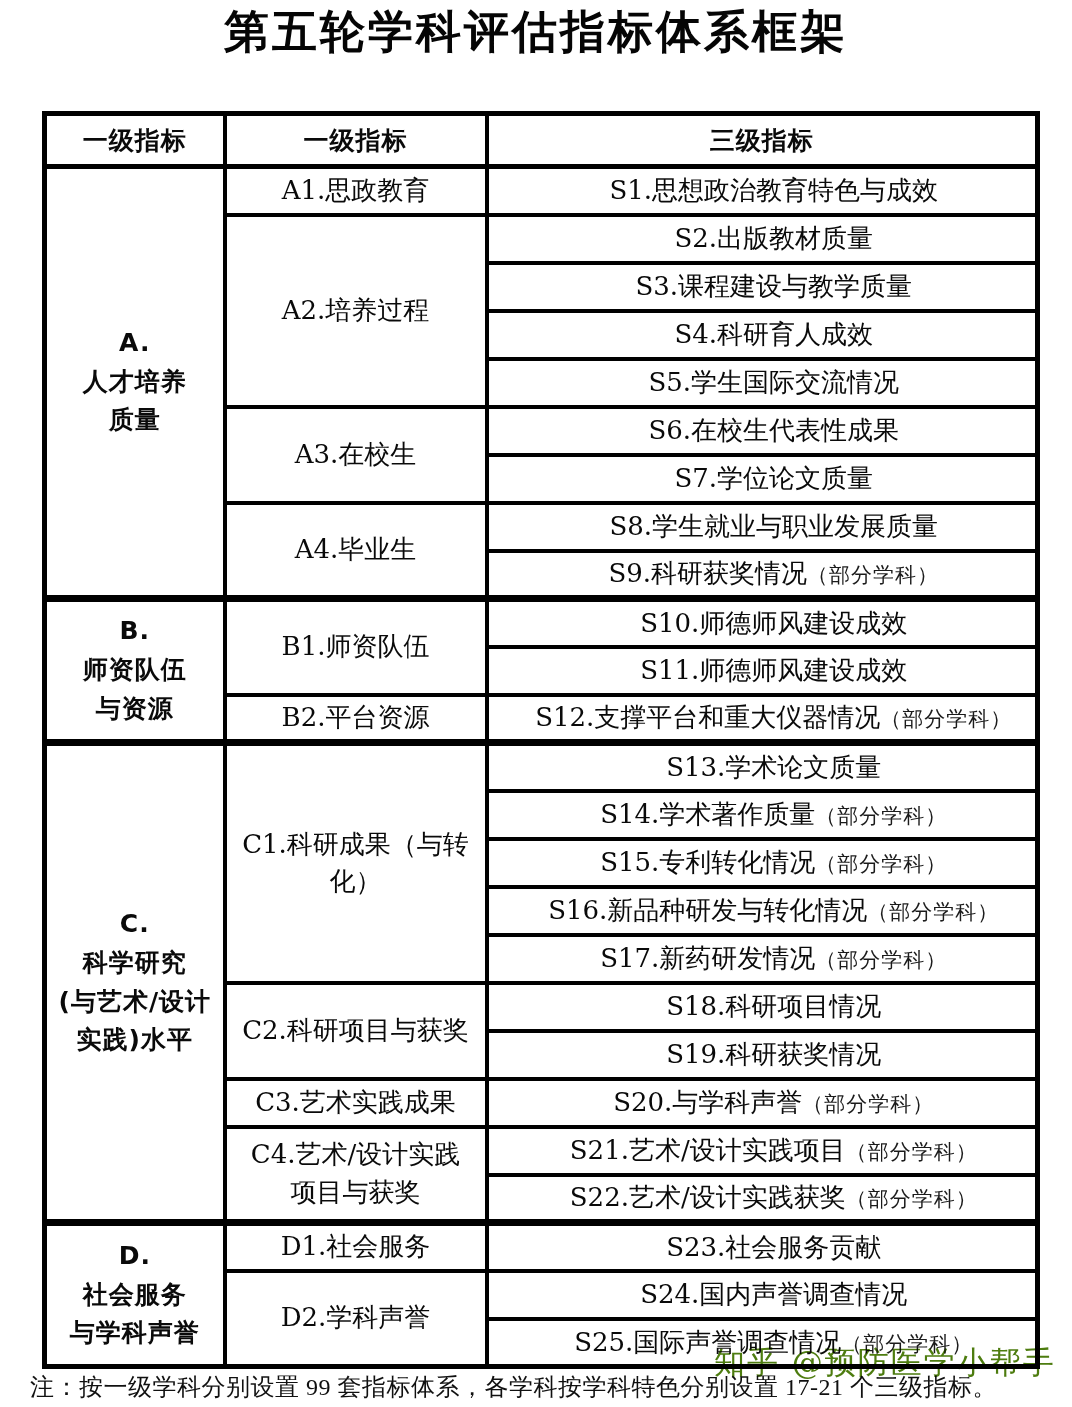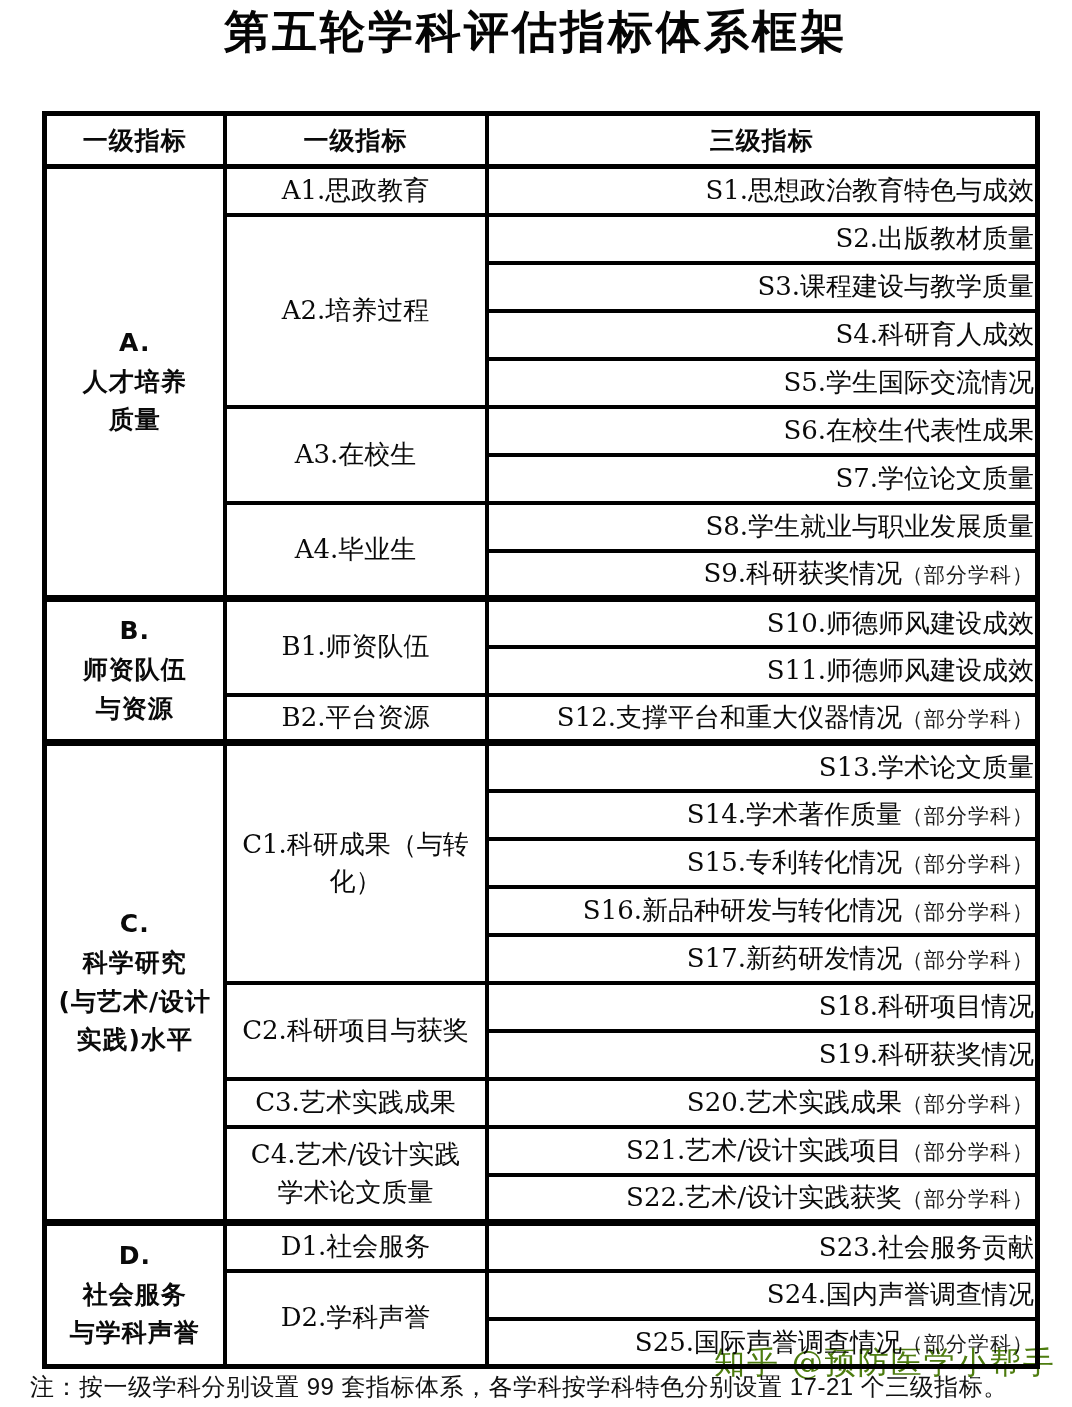--- a/index.html
+++ b/index.html
@@ -72,39 +72,39 @@
     letter-spacing: 1px;
   }
   td.l2 {
     text-align: center;
     font-size: 26px;
     line-height: 1.45;
     white-space: pre-line;
     font-family: "DejaVu Serif", "Liberation Serif", serif;
   }
   td.l3 {
-    text-align: right;
+    text-align: center;
     padding-left: 25px;
     font-size: 26px;
     font-family: "DejaVu Serif", "Liberation Serif", serif;
   }
   td.l3 .sfx {
     font-size: 21px;
     letter-spacing: 1px;
     color: #1b1b1b;
   }
   .footnote {
     position: absolute;
     left: 30px;
     top: 1371px;
     width: 1030px;
     font-size: 24px;
     letter-spacing: 0.5px;
     color: #101010;
-    font-family: Liberation Sans, sans-serif;
+    font-family: Liberation Serif, serif;
     white-space: nowrap;
   }
   .watermark {
     position: absolute;
     left: 714px;
     top: 1342px;
     font-size: 31px;
     letter-spacing: 2px;
     color: #4d7c0f;
     mix-blend-mode: multiply;
@@ -206,25 +206,25 @@
     </tr>
     <tr>
       <td class="l2" rowspan="2">C2.科研项目与获奖</td>
       <td class="l3"><span>S18.科研项目情况</span><span class="sfx"></span></td>
     </tr>
     <tr>
       <td class="l3"><span>S19.科研获奖情况</span><span class="sfx"></span></td>
     </tr>
     <tr>
       <td class="l2">C3.艺术实践成果</td>
-      <td class="l3"><span>S20.艺术实践成果</span><span class="sfx">（部分学科）</span></td>
+      <td class="l3"><span>S20.与学科声誉</span><span class="sfx">（部分学科）</span></td>
     </tr>
     <tr>
       <td class="l2" rowspan="2">C4.艺术/设计实践
-学术论文质量</td>
+项目与获奖</td>
       <td class="l3"><span>S21.艺术/设计实践项目</span><span class="sfx">（部分学科）</span></td>
     </tr>
     <tr>
       <td class="l3"><span>S22.艺术/设计实践获奖</span><span class="sfx">（部分学科）</span></td>
     </tr>
 
     <tr class="sec">
       <td class="l1" rowspan="3">D.
 社会服务
 与学科声誉</td>

